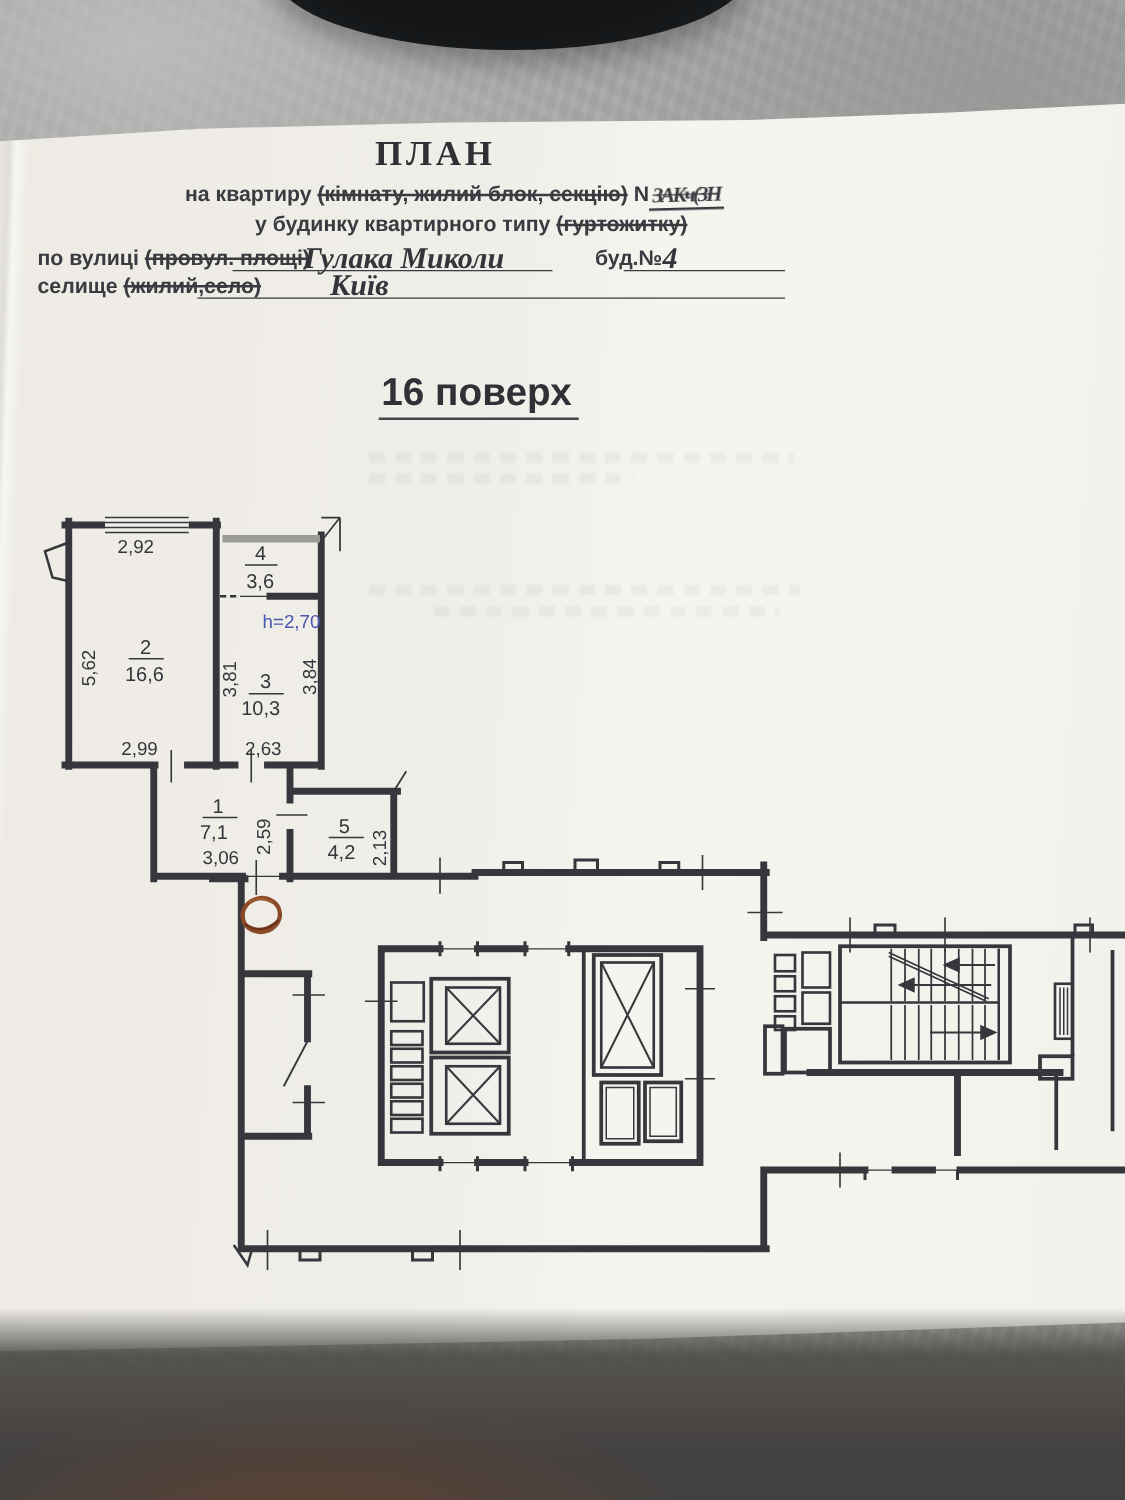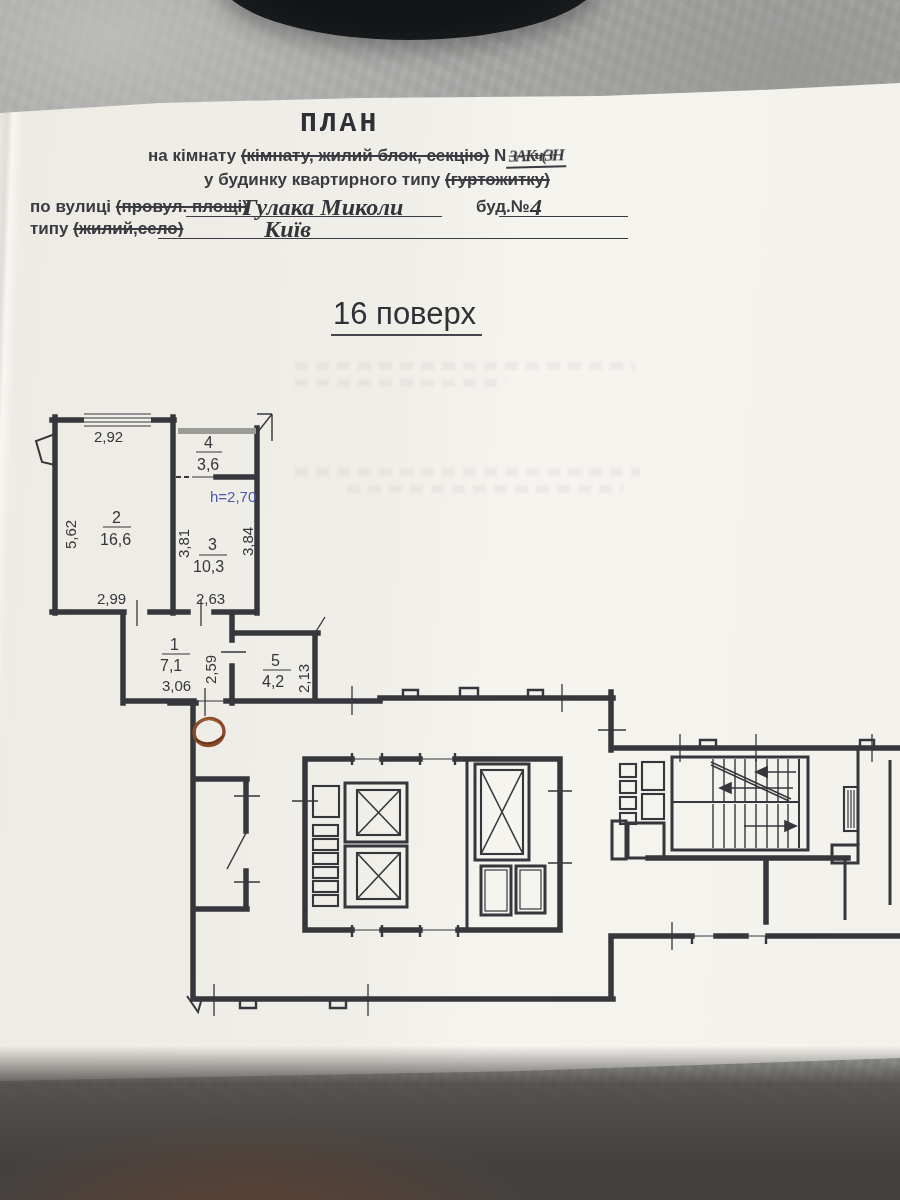--- a/index.html
+++ b/index.html
@@ -40,42 +40,42 @@
     content:""; position:absolute; inset:0;
     background:linear-gradient(to bottom, rgba(0,0,0,.08) 0 8px, rgba(0,0,0,0) 40px);
   }
   .crease{
     left:616px; top:92px; width:28px; height:990px;
     transform:rotate(2.1deg); transform-origin:top left; z-index:1;
     background:linear-gradient(to right, rgba(0,0,0,0) 0%, rgba(0,0,0,.06) 42%,
                rgba(255,255,255,.55) 62%, rgba(0,0,0,0) 100%);
   }
   .doc-title{
-    left:300px; top:108px; font-family:Liberation Mono, monospace;
+    left:300px; top:108px; font-family:Liberation Serif, serif;
     font-weight:bold; font-size:28px; letter-spacing:3px; color:#2f3036;
   }
   .form-line{font-size:17px; font-weight:bold; color:#3a3b41; white-space:nowrap;}
   .l2{left:148px; top:146px;}
   .l3{left:204px; top:170px;}
   .l4a{left:30px; top:197px;}
   .l5a{left:30px; top:219px;}
   .strike{text-decoration:line-through; text-decoration-thickness:2px;margin-top:32px;}
   .scribble{
     font-family:"Liberation Serif",serif; font-style:italic; font-weight:bold;
     letter-spacing:-2px; text-decoration:line-through; border-bottom:2px solid #393a40;
     display:inline-block; transform:rotate(-1.5deg); filter:blur(.3px); padding:0 3px;
   }
   .fill-value{
     font-family:"Liberation Serif",serif; font-style:italic; font-weight:bold;
     font-size:24px; color:#34353b; white-space:nowrap;
   }
   .uline{border-top:1.7px solid #3a3b41; height:0;}
   .floor-title{
-    left:303px; top:296px; font-size:31px; font-weight:normal; color:#303136;
-    border-bottom:2px solid #45464c; padding:0 6px 2px 2px;margin-left:28px;
+    left:303px; top:296px; font-size:31px; font-weight:bold; color:#303136;
+    border-bottom:2px solid #45464c; padding:0 6px 2px 2px;
   }
   
   .ghost{opacity:.5; filter:blur(1.4px);}
   .ghost .row{
     height:8px; margin-bottom:9px;
     background:repeating-linear-gradient(90deg, rgba(105,105,120,.14) 0 13px, rgba(105,105,120,0) 13px 21px);
   }
   
   svg.plan{left:0; top:0; width:900px; height:1200px; z-index:3;}
   svg.plan text{font-family:"Liberation Sans",sans-serif; fill:#36373c; font-size:15px;}
@@ -86,42 +86,42 @@
 <body>
 
 <div class="abs dark-object"></div>
 
 <div class="abs paper">
   <div class="crease"></div>
 
   <div class="abs doc-title">ПЛАН</div>
 
   <div class="abs form-line l2">
-    <span>на кімнату</span>
+    <span>на квартиру</span>
     <span class="strike">(кімнату, жилий блок, секцію)</span>
     <span>N</span><span class="scribble">ЗАКч(ЗН</span>
   </div>
 
   <div class="abs form-line l4a">
     <span>по вулиці</span>
     <span class="strike">(провул. площі)</span>
   </div>
 
   <div class="abs form-line l3">
     <span>у будинку квартирного типу</span>
     <span class="strike">(гуртожитку)</span>
   </div>
   <div class="abs uline" style="left:186px;top:216px;width:256px;"></div>
   <div class="abs fill-value" style="left:243px;top:194px;">Гулака Миколи</div>
   <div class="abs form-line" style="left:476px;top:197px;">буд.№</div>
   <div class="abs uline" style="left:499px;top:216px;width:129px;"></div>
   <div class="abs fill-value" style="left:530px;top:194px;">4</div>
 
   <div class="abs form-line l5a">
-    <span>типу</span>
+    <span>селище</span>
     <span class="strike">(жилий,село)</span>
   </div>
   <div class="abs uline" style="left:158px;top:238px;width:470px;"></div>
   <div class="abs fill-value" style="left:264px;top:216px;text-align:right;">Київ</div>
 
   <div class="abs floor-title">16 поверх</div>
 
   <div class="abs ghost" style="left:295px;top:362px;width:340px;">
     <div class="row"></div>
     <div class="row" style="width:62%;"></div>

